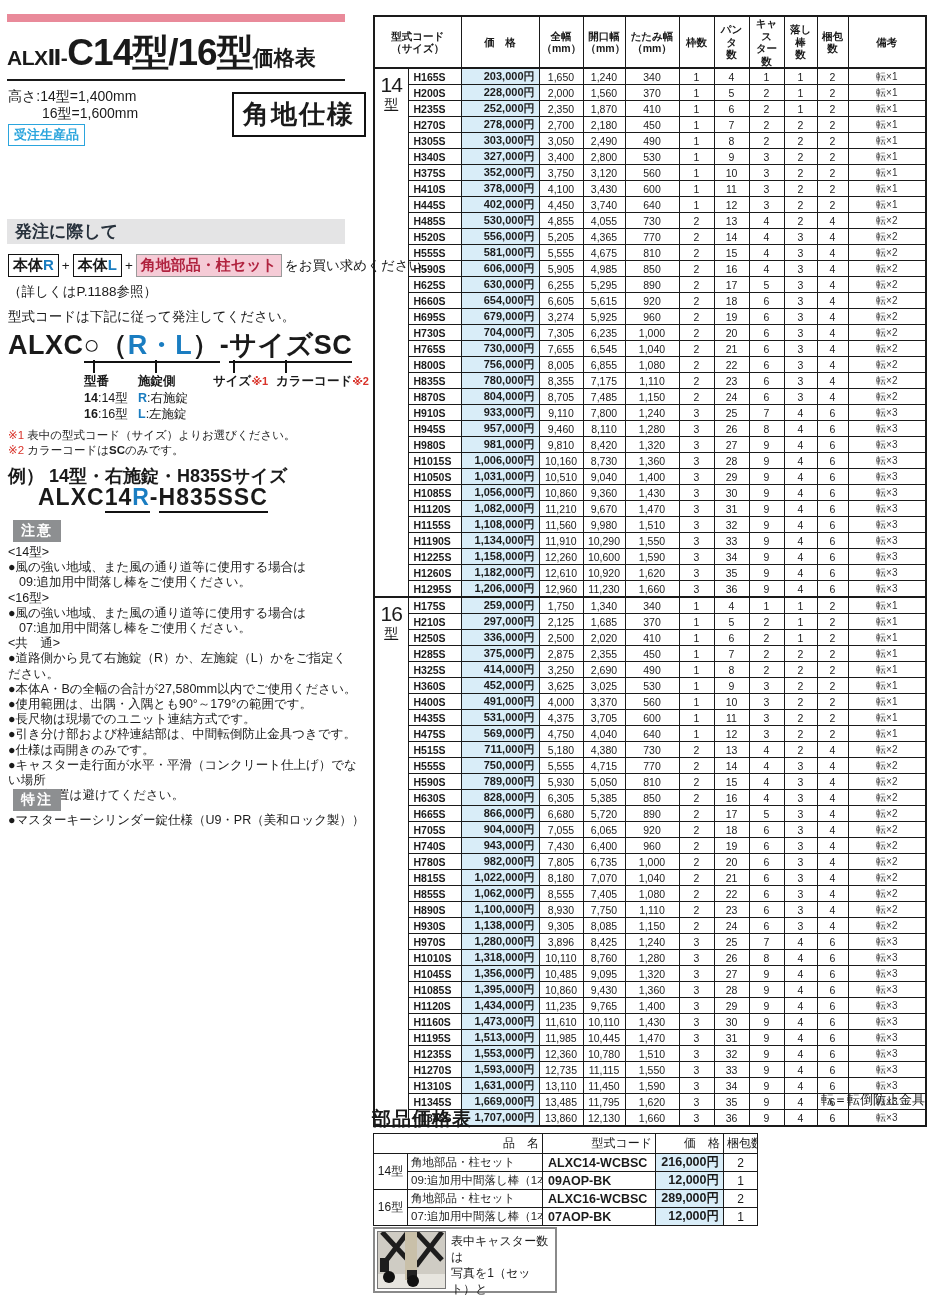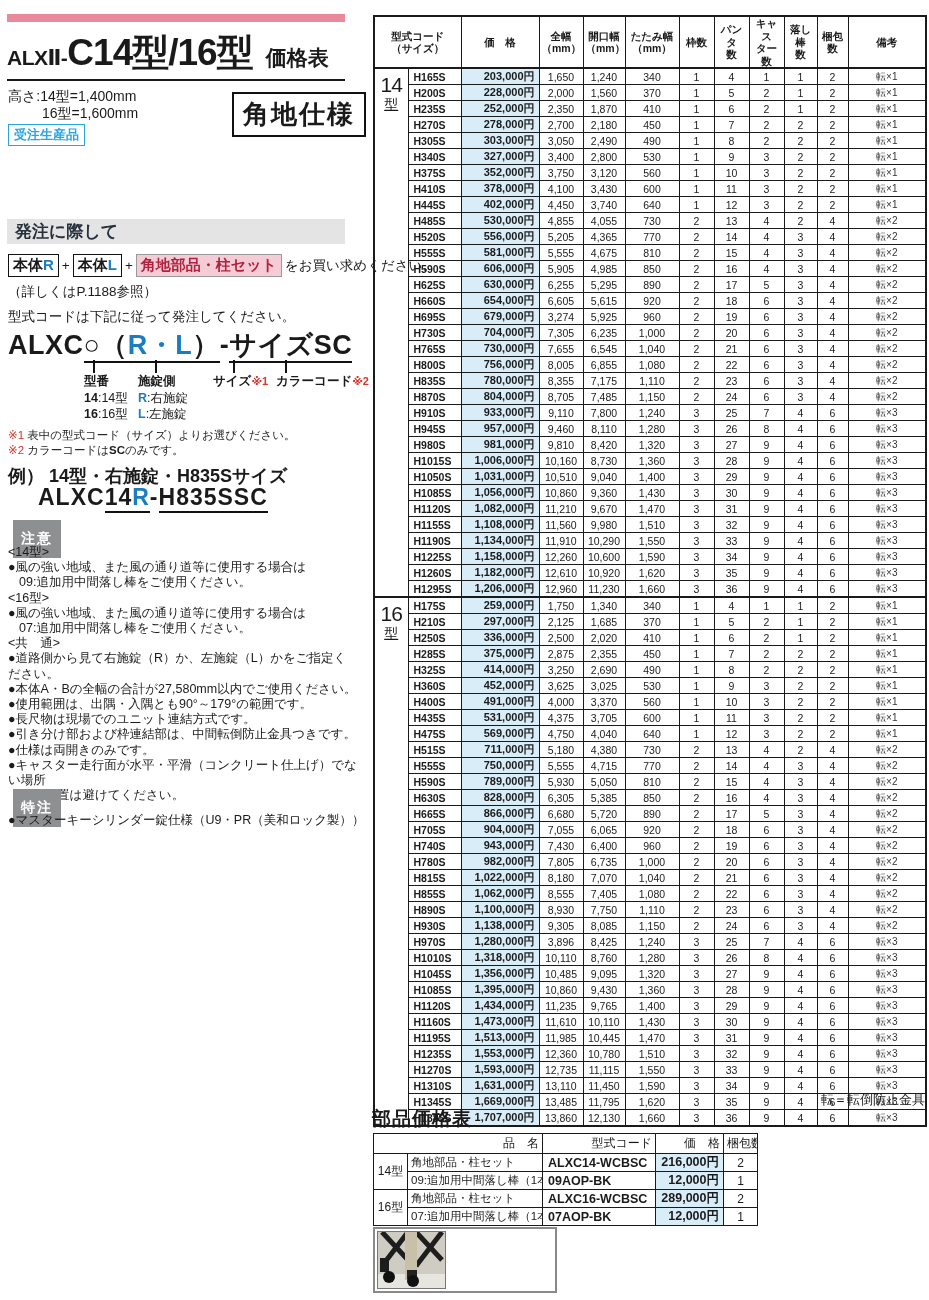--- a/index.html
+++ b/index.html
@@ -10,21 +10,21 @@
   *{margin:0;padding:0;box-sizing:border-box;}
   html,body{background:#fff;}
   body{font-family:"Liberation Sans","DejaVu Sans",sans-serif;color:#1a1a1a;}
   .page{position:relative;width:929px;height:1300px;background:#fff;overflow:hidden;}
 
   
   .pink-bar{position:absolute;left:7px;top:14px;width:338px;height:8px;background:var(--pink);}
   .title{position:absolute;left:7px;top:28px;width:345px;white-space:nowrap;}
   .title .t-pre{font-size:21px;font-weight:bold;letter-spacing:-.5px;}
   .title .t-main{font-size:37px;font-weight:bold;letter-spacing:-1px;}
-  .title .t-suf{font-size:21px;font-weight:bold;margin-left:13px;text-align:right;}
+  .title .t-suf{font-size:21px;font-weight:bold;margin-left:0;text-align:right;}
   .title-rule{position:absolute;left:7px;top:79px;width:338px;height:2px;background:var(--line);}
   .height-note{position:absolute;left:8px;top:88px;font-size:14px;line-height:17px;}
   .height-note .ind{padding-left:34px;}
   .order-badge{position:absolute;left:8px;top:124px;border:1.5px solid var(--cyan);color:var(--cyan);font-size:13px;font-weight:bold;padding:1px 5px;}
   .corner-box{position:absolute;left:232px;top:92px;border:2.5px solid #111;font-size:26px;font-weight:bold;letter-spacing:2px;padding:3px 9px;}
 
   .section-bar{position:absolute;left:7px;top:219px;width:338px;height:25px;background:var(--graybar);color:#27313c;font-size:17px;font-weight:bold;line-height:25px;padding-left:8px;}
   .formula{position:absolute;left:8px;top:254px;font-size:13.5px;white-space:nowrap;display:flex;align-items:center;gap:3px;}
   .fbox{border:1.5px solid #111;padding:1px 4px;font-size:15px;font-weight:bold;background:#fff;}
   .fbox .mk{color:var(--blue);}
@@ -42,21 +42,21 @@
   .callout-sub .b{font-weight:bold;}
   .callout-sub .bl{color:var(--blue);font-weight:bold;}
   .remark{position:absolute;left:8px;font-size:11.5px;color:#222;}
   .remark .mk{color:var(--red);}
   .remark .b{font-weight:bold;}
   .example-label{position:absolute;left:8px;top:464px;font-size:18px;font-weight:bold;}
   .example-code{position:absolute;left:38px;top:484px;font-size:23px;font-weight:bold;letter-spacing:1px;white-space:nowrap;}
   .example-code .ul{border-bottom:2.5px solid #111;padding-bottom:1px;}
   .example-code .bl{color:var(--blue);}
 
-  .badge{position:absolute;left:13px;background:var(--badgegray);color:#fff;font-size:14px;font-weight:bold;padding:10px 8px;letter-spacing:2px;}
+  .badge{position:absolute;left:13px;background:var(--badgegray);color:#fff;font-size:14px;font-weight:bold;padding:2px 8px;letter-spacing:2px;}
   .badge.caution{top:520px;}
   .badge.special{top:789px;}
   .notes-list{position:absolute;left:8px;top:545px;width:350px;font-size:12.5px;line-height:15.2px;}
   .note-line.i{padding-left:11px;}
   .spec-note{position:absolute;left:8px;top:812px;font-size:12.5px;}
 
   
   .price-table{position:absolute;left:373px;top:15px;width:552px;height:1073px;border-collapse:collapse;table-layout:fixed;font-size:10.5px;border:2px solid var(--line);}
   .price-table th,.price-table td{border:1px solid var(--line);padding:0 2px;overflow:hidden;white-space:nowrap;}
   .price-table thead tr{height:44px;}
@@ -1125,15 +1125,20 @@
         <rect width="67" height="56" fill="#cfccc4"></rect>
         <rect y="42" width="67" height="14" fill="#e7e5df"></rect>
         <path d="M4 0 L30 28 M30 0 L4 34 M38 0 L64 28 M64 0 L38 34" stroke="#1d1d1d" stroke-width="5" fill="none"></path>
         <rect x="27" y="0" width="12" height="48" fill="#c9c0a9"></rect>
         <rect x="2" y="26" width="9" height="14" fill="#1d1d1d"></rect>
         <circle cx="11" cy="45" r="6" fill="#111"></circle>
         <rect x="29" y="38" width="10" height="9" fill="#222"></rect>
         <circle cx="35" cy="49" r="6" fill="#111"></circle>
       </svg>
     </div>
+    <div class="caster-text">
+      <div>表中キャスター数は</div>
+      <div>写真を1（セット）と</div>
+      <div>します。</div>
+    </div>
   </div>
 
 </div>
 
 </body></html>

